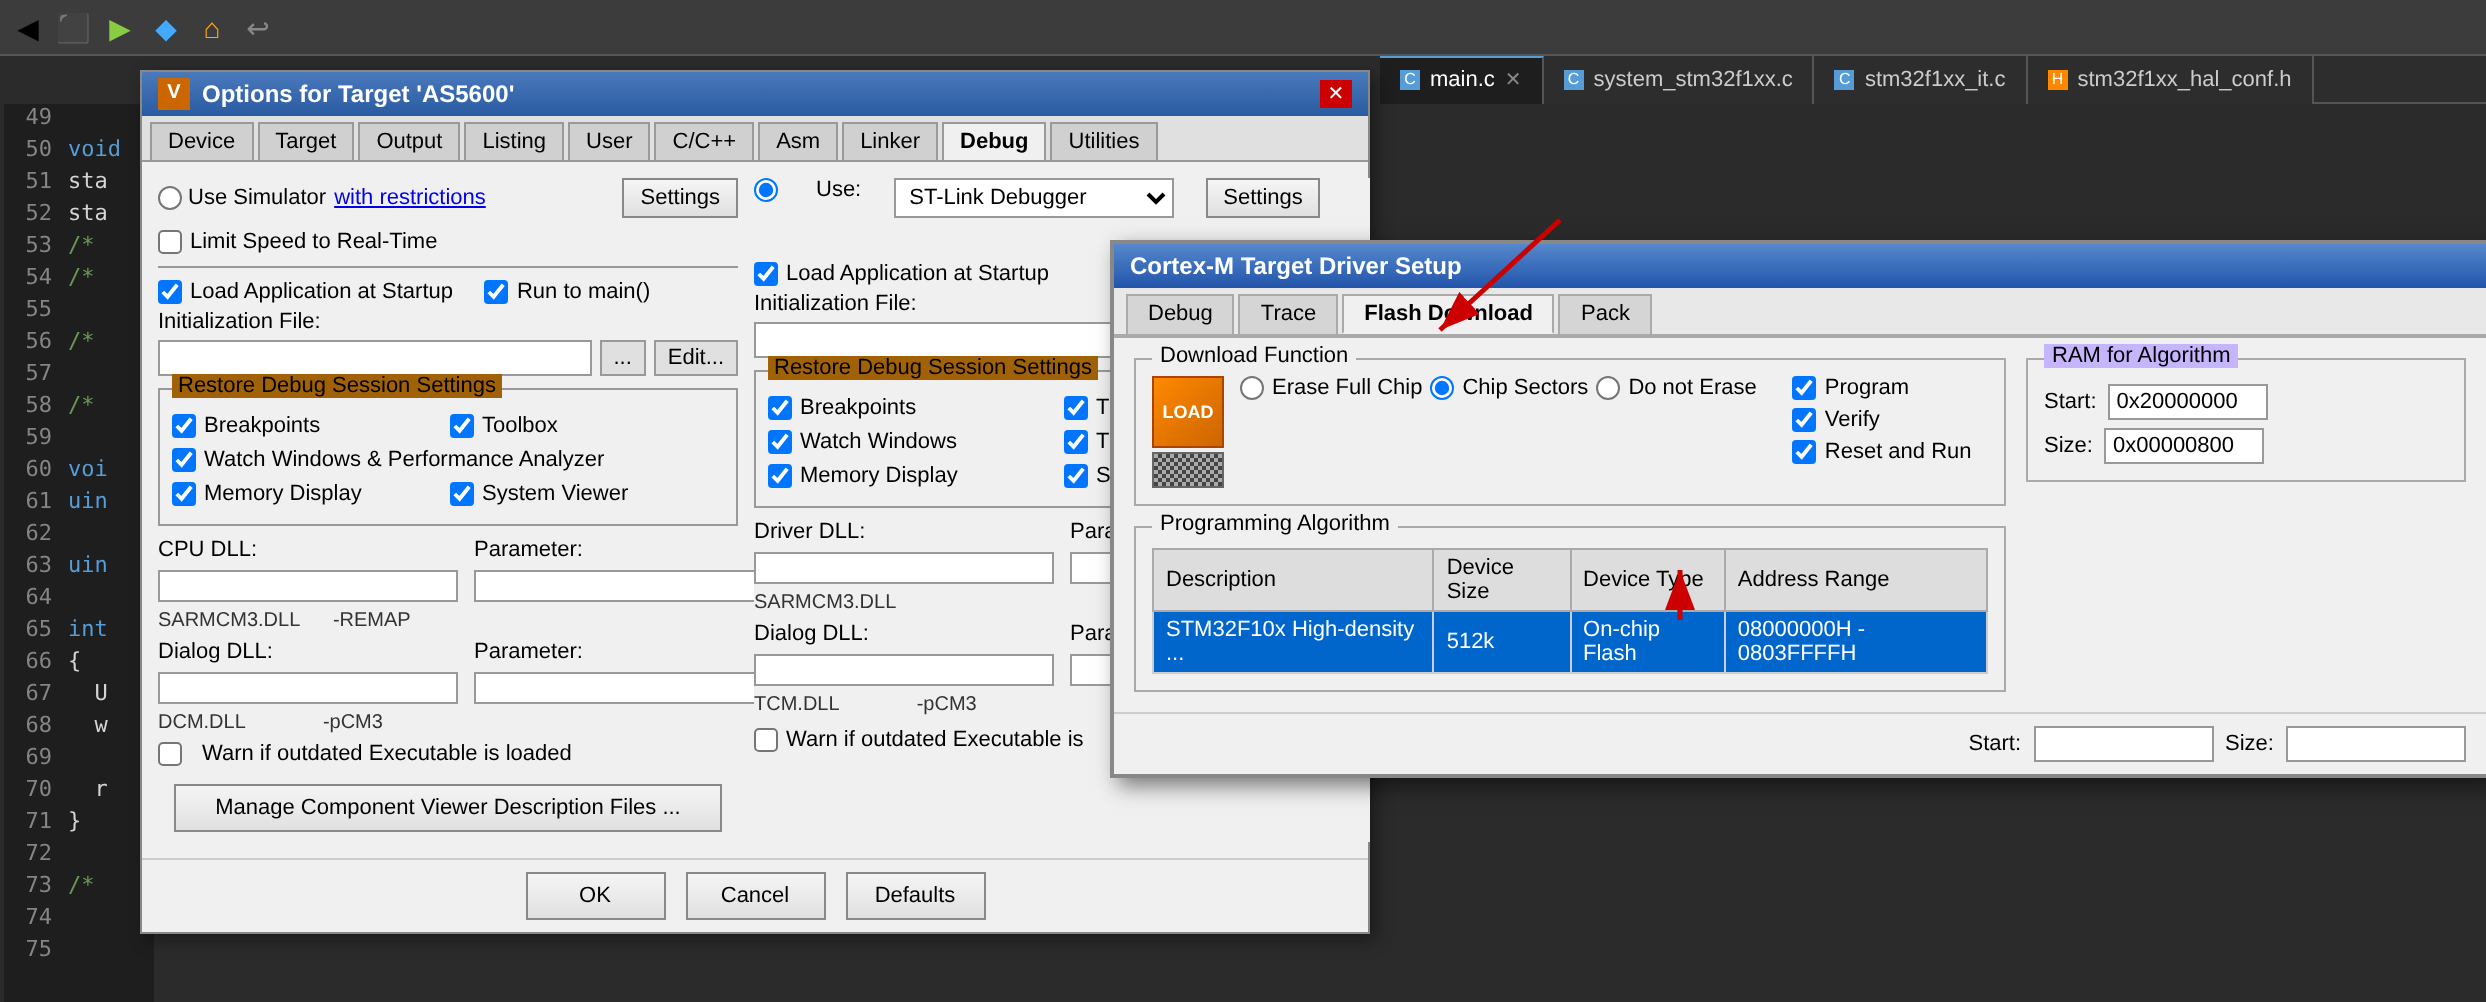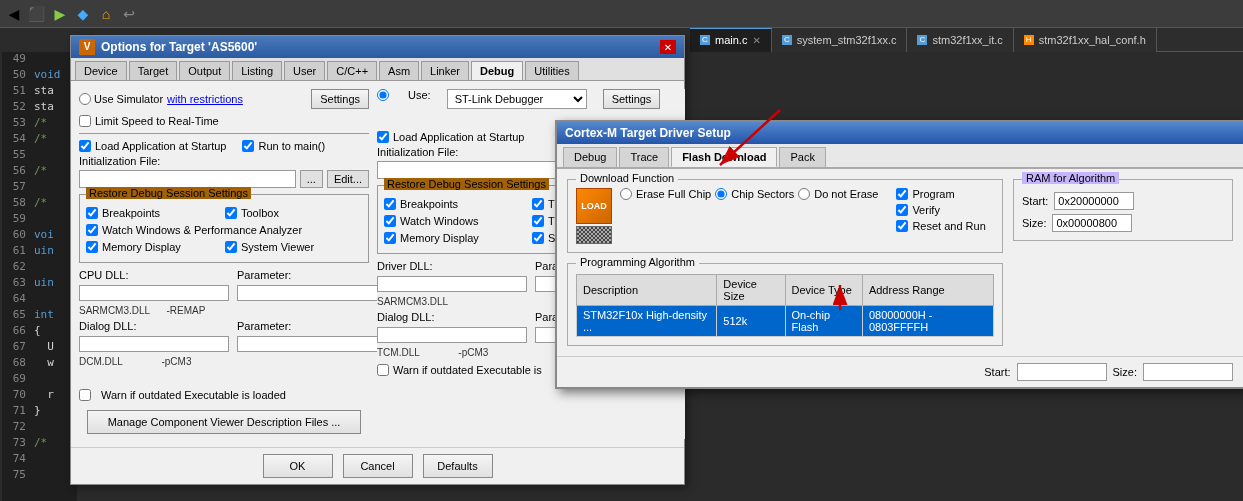--- a/index.html
+++ b/index.html
@@ -650,21 +650,21 @@
         &nbsp;&nbsp;&nbsp;&nbsp;
         <span>-REMAP</span>
       </div>
 
       <div style="display:grid;grid-template-columns:auto 1fr;gap:4px 8px;margin:4px 0;font-size:11px;">
         <span>Dialog DLL:</span>
         <span>Parameter:</span>
         <input type="text" class="form-input" value="" style="height: 16px;">
         <input type="text" class="form-input" value="" style="height: 16px;">
       </div>
-      <div style="font-size:10px;margin-bottom:22px;color:#333;">
+      <div style="font-size:10px;margin-bottom:4px;color:#333;">
         <span>DCM.DLL</span>
         &nbsp;&nbsp;&nbsp;&nbsp;&nbsp;&nbsp;&nbsp;&nbsp;&nbsp;&nbsp;&nbsp;&nbsp;
         <span>-pCM3</span>
       </div>
 
       <div class="checkbox-row" style="margin-bottom:4px;gap:10px;">
         <input type="checkbox" style="">
         <label>Warn if outdated Executable is loaded</label>
       </div>
 

